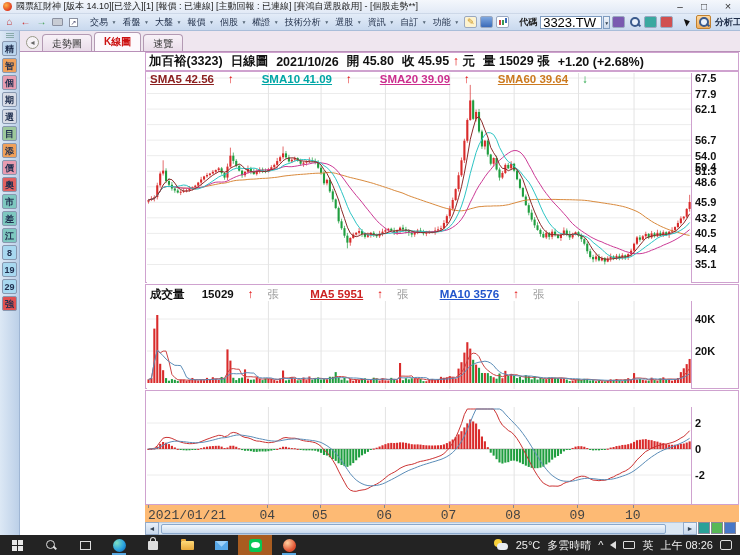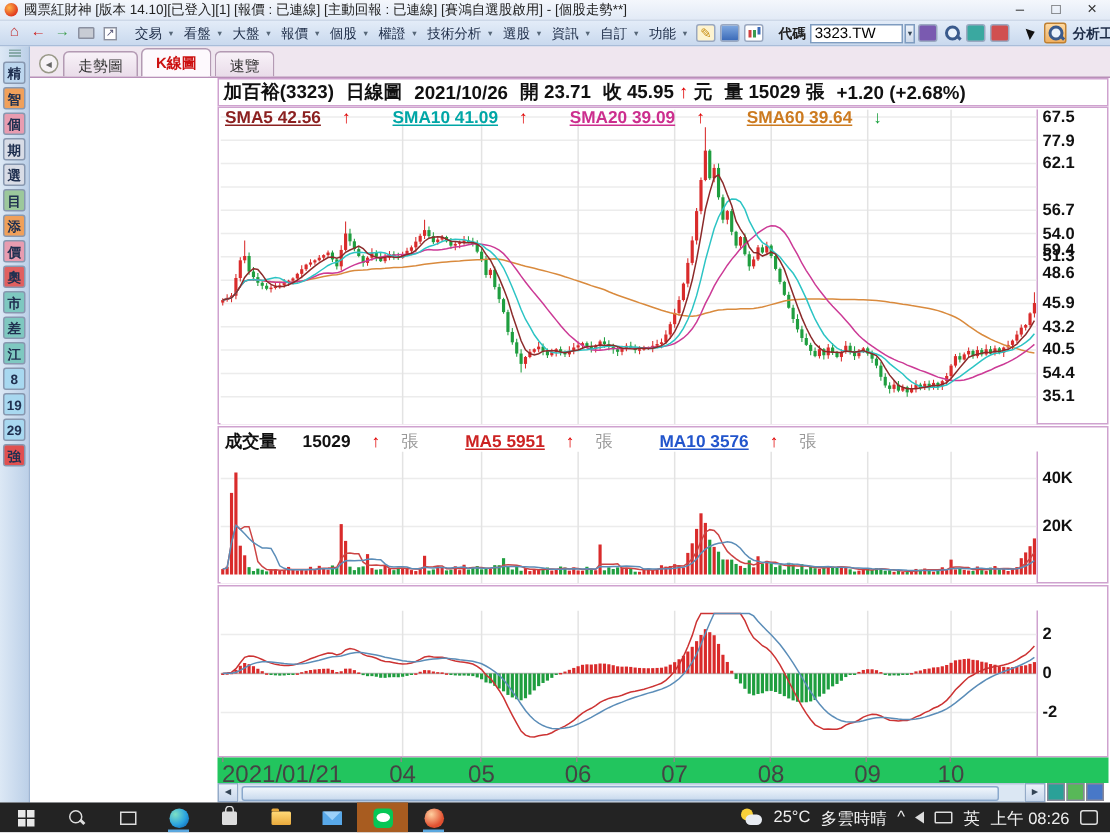--- a/index.html
+++ b/index.html
@@ -31,21 +31,21 @@
   .pop { width:9px; height:9px; border:1px solid #8a90a0; background:#fff; font-size:7px; line-height:8px; text-align:center; color:#557; }
   .vsep { width:1px; height:13px; background:#aabbd4; margin:0 2px; }
   .menu-item { padding:1px 3px; color:#1b2a45; white-space:nowrap; cursor:default; }
   .menu-item .car { font-size:5px; color:#567; vertical-align:1px; margin-left:1px; }
   .ico16 { width:13px; height:12px; border-radius:2px; border:1px solid #9aa8c0; display:inline-block; }
   .pencil { background:#fdf3d0; color:#c99018; font-size:9px; text-align:center; line-height:11px; }
   .disk   { background:linear-gradient(#7fa8e0,#3a6ab8); }
   .chart-ico { background:#fff; position:relative; }
   .chart-ico::before { content:""; position:absolute; left:2px; bottom:2px; width:2px; height:5px; background:#d04040; box-shadow:3px 0 0 #3a9a50, 6px -2px 0 #3a6ab8; }
   #code-label { font-weight:bold; color:#222; margin:0 2px 0 3px; white-space:nowrap; }
-  #code-input { width:62px; height:13px; font-size:10px; border:1px solid #7f9cc0; padding:0 2px; font-family:inherit; }
+  #code-input { width:62px; height:13px; font-size:13px; border:1px solid #7f9cc0; padding:0 2px; font-family:inherit; }
   .drop { width:11px; height:13px; background:linear-gradient(#eef3fa,#cdd9ea); border:1px solid #7f9cc0; font-size:5px; text-align:center; line-height:12px; color:#345; }
   .binoc { background:#7a5ab0; } .hand { background:#d05050; } .teal { background:#3aa8a0; }
   .mag { width:12px; height:12px; position:relative; display:inline-block; }
   .mag::before { content:""; position:absolute; left:1px; top:1px; width:6px; height:6px; border:2px solid #3a5a8c; border-radius:50%; background:#eaf2fc; }
   .mag::after { content:""; position:absolute; left:8px; top:8px; width:4px; height:2px; background:#3a5a8c; transform:rotate(45deg); }
   .cursor-tri { width:0; height:0; border-left:5px solid #111; border-top:4px solid transparent; border-bottom:4px solid transparent; transform:rotate(-20deg); }
   .tool-active { background:linear-gradient(#ffd9a0,#f0b060); border:1px solid #c08030; border-radius:2px; }
   #analysis-menu { font-weight:bold; color:#1b2a45; padding:1px 3px; white-space:nowrap; }
 
   
@@ -78,21 +78,21 @@
   #plot-main { top:1px;  width:545px; height:210px; }
   #plot-vol  { top:16px; width:545px; height:88px; }
   #plot-macd { top:16px; width:545px; height:97px; }
   .ytick { position:absolute; left:549px; font-size:11px; font-weight:bold; color:#111; }
   .phead { position:absolute; left:4px; top:2px; font-size:11.5px; font-weight:bold; white-space:nowrap; z-index:3; }
   .phead span { margin-right:14px; }
   .u { text-decoration:underline; }
   .grey { color:#999; font-weight:normal; }
   .up-a { color:#e00000; } .dn-a { color:#0a9a30; }
   #sma-row { top:1px; }
-  #xaxis { position:absolute; left:0; top:453px; width:594px; height:17px; background:#22c55e; font-size:16px; color:#444; }
+  #xaxis { position:absolute; left:0; top:453px; width:594px; height:17px; background:#fdba74; font-size:13px; color:#444;font-family:Liberation Mono, monospace; }
   .xlab { position:absolute; top:3px; }
   .xtick { position:absolute; top:0; width:1px; height:3px; background:#888; }
   
   #hscroll { position:absolute; left:0; top:470px; width:594px; height:13px; display:flex; }
   .sarrow { width:14px; height:13px; background:linear-gradient(#eaf1fa,#c8d8ec); border:1px solid #93aac8;
     font-size:7px; line-height:12px; text-align:center; color:#345; }
   #strack { width:524px; height:13px; background:#dbe7f3; border-top:1px solid #b8c8dc; border-bottom:1px solid #b8c8dc; position:relative; }
   #sthumb { position:absolute; left:2px; top:1px; width:505px; height:10px; background:linear-gradient(#f2f7fc,#c9daee);
     border:1px solid #8aa8cc; border-radius:2px; }
   .corner-w { width:12px; height:12px; margin-left:1px; border:1px solid #889; }
@@ -236,21 +236,21 @@
       </div>
   </div>
 
   <div id="workspace"></div>
   <div id="chartwin">
 
     <div id="infobar" class="panel">
       <span>加百裕(3323)</span>
       <span>日線圖</span>
       <span>2021/10/26</span>
-      <span><span>開</span> <span>23.71</span></span>
+      <span><span>開</span> <span>45.80</span></span>
       <span><span>收</span> <span>45.95</span> <span class="up-a">↑</span> <span>元</span></span>
       <span><span>量</span> <span>15029</span> <span>張</span></span>
       <span>+1.20 (+2.68%)</span>
     </div>
 
     <div id="panel-main" class="panel">
       <div id="sma-row" class="phead"><span><span class="u" style="color:#8b2020">SMA5 42.56</span><span class="up-a">↑</span></span><span><span class="u" style="color:#00a6a6">SMA10 41.09</span><span class="up-a">↑</span></span><span><span class="u" style="color:#cc2e8e">SMA20 39.09</span><span class="up-a">↑</span></span><span><span class="u" style="color:#cc7a1f">SMA60 39.64</span><span class="dn-a">↓</span></span></div>
       <svg id="plot-main" class="plot">
           <line x1="0" y1="5" x2="544" y2="5" stroke="#ececec" stroke-width="1"></line>
           <line x1="0" y1="20.538500000000017" x2="544" y2="20.538500000000017" stroke="#ececec" stroke-width="1"></line>

